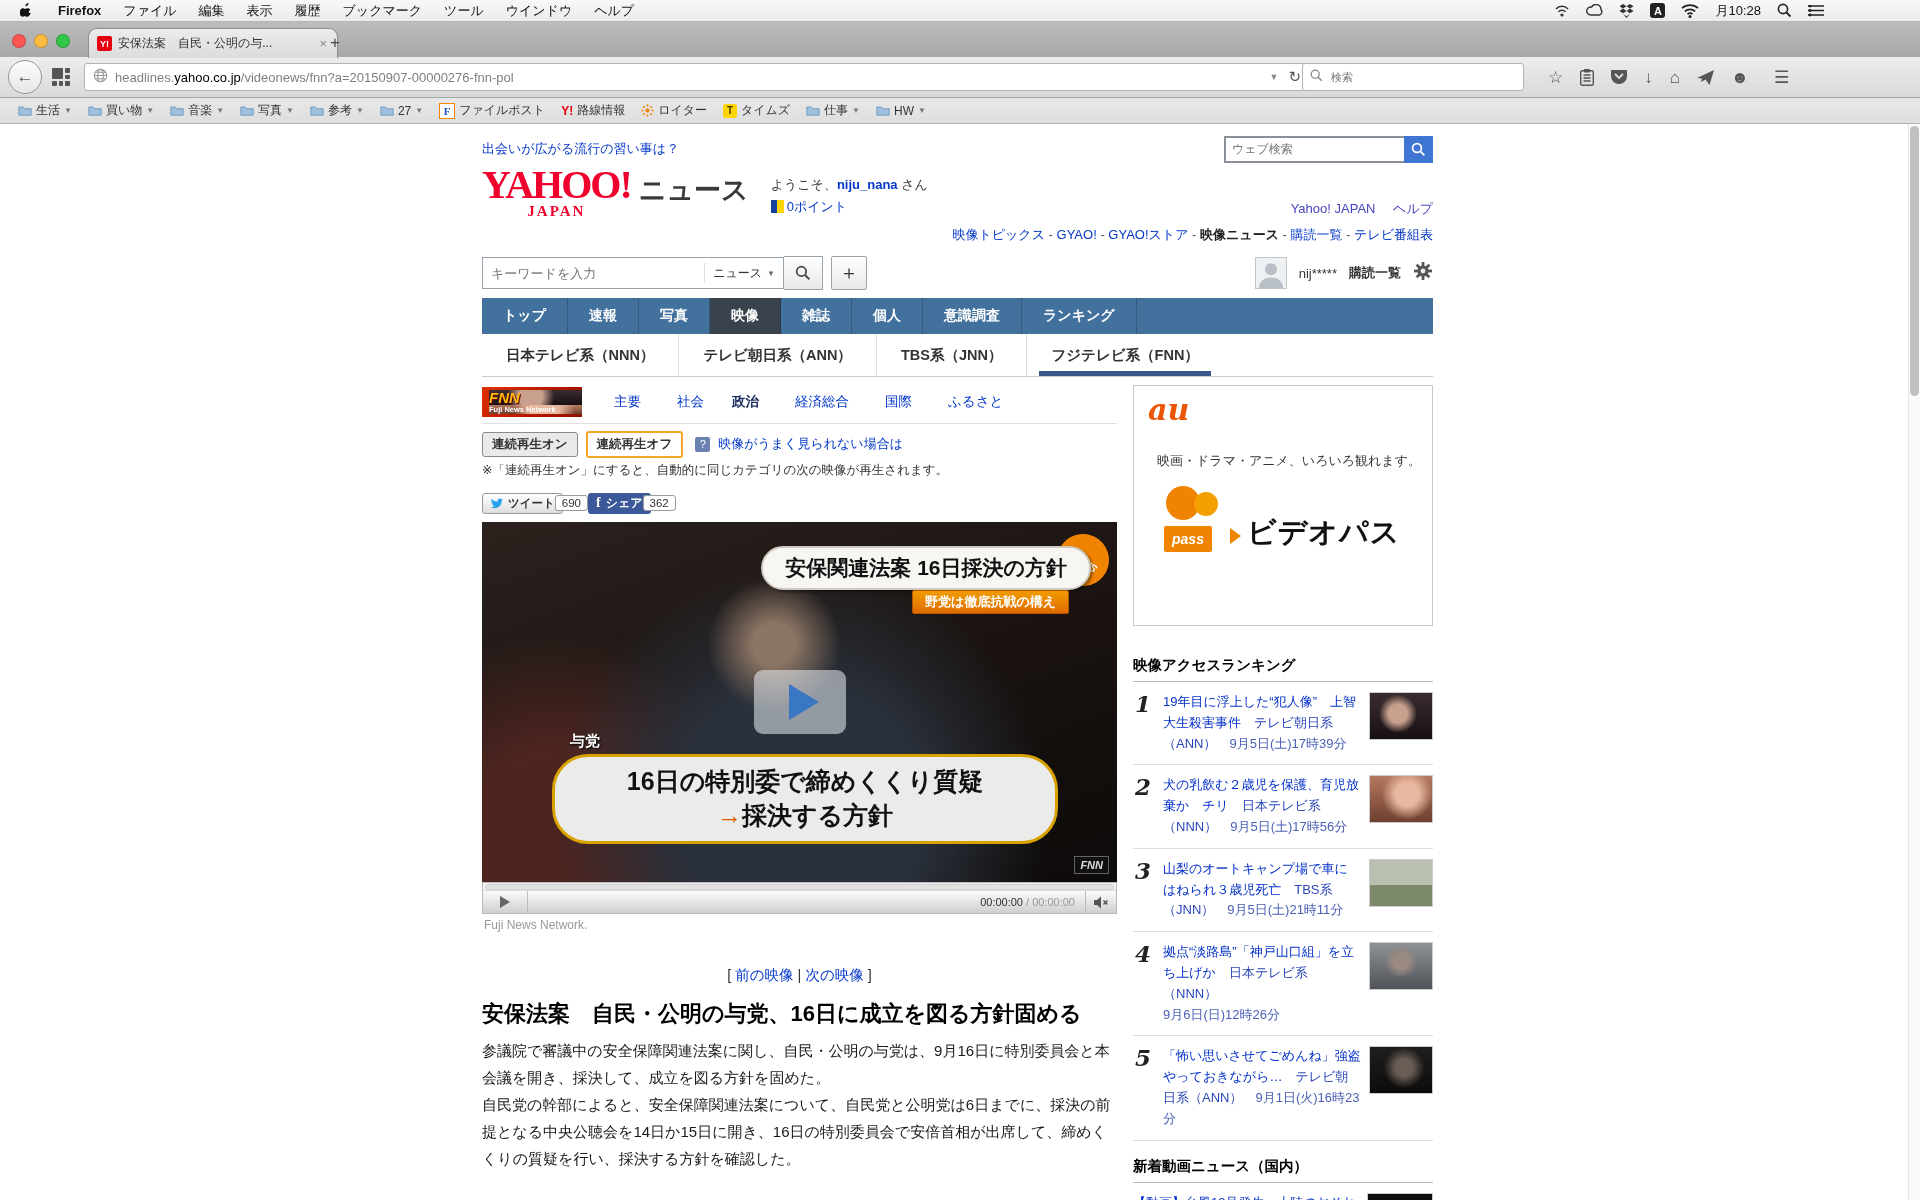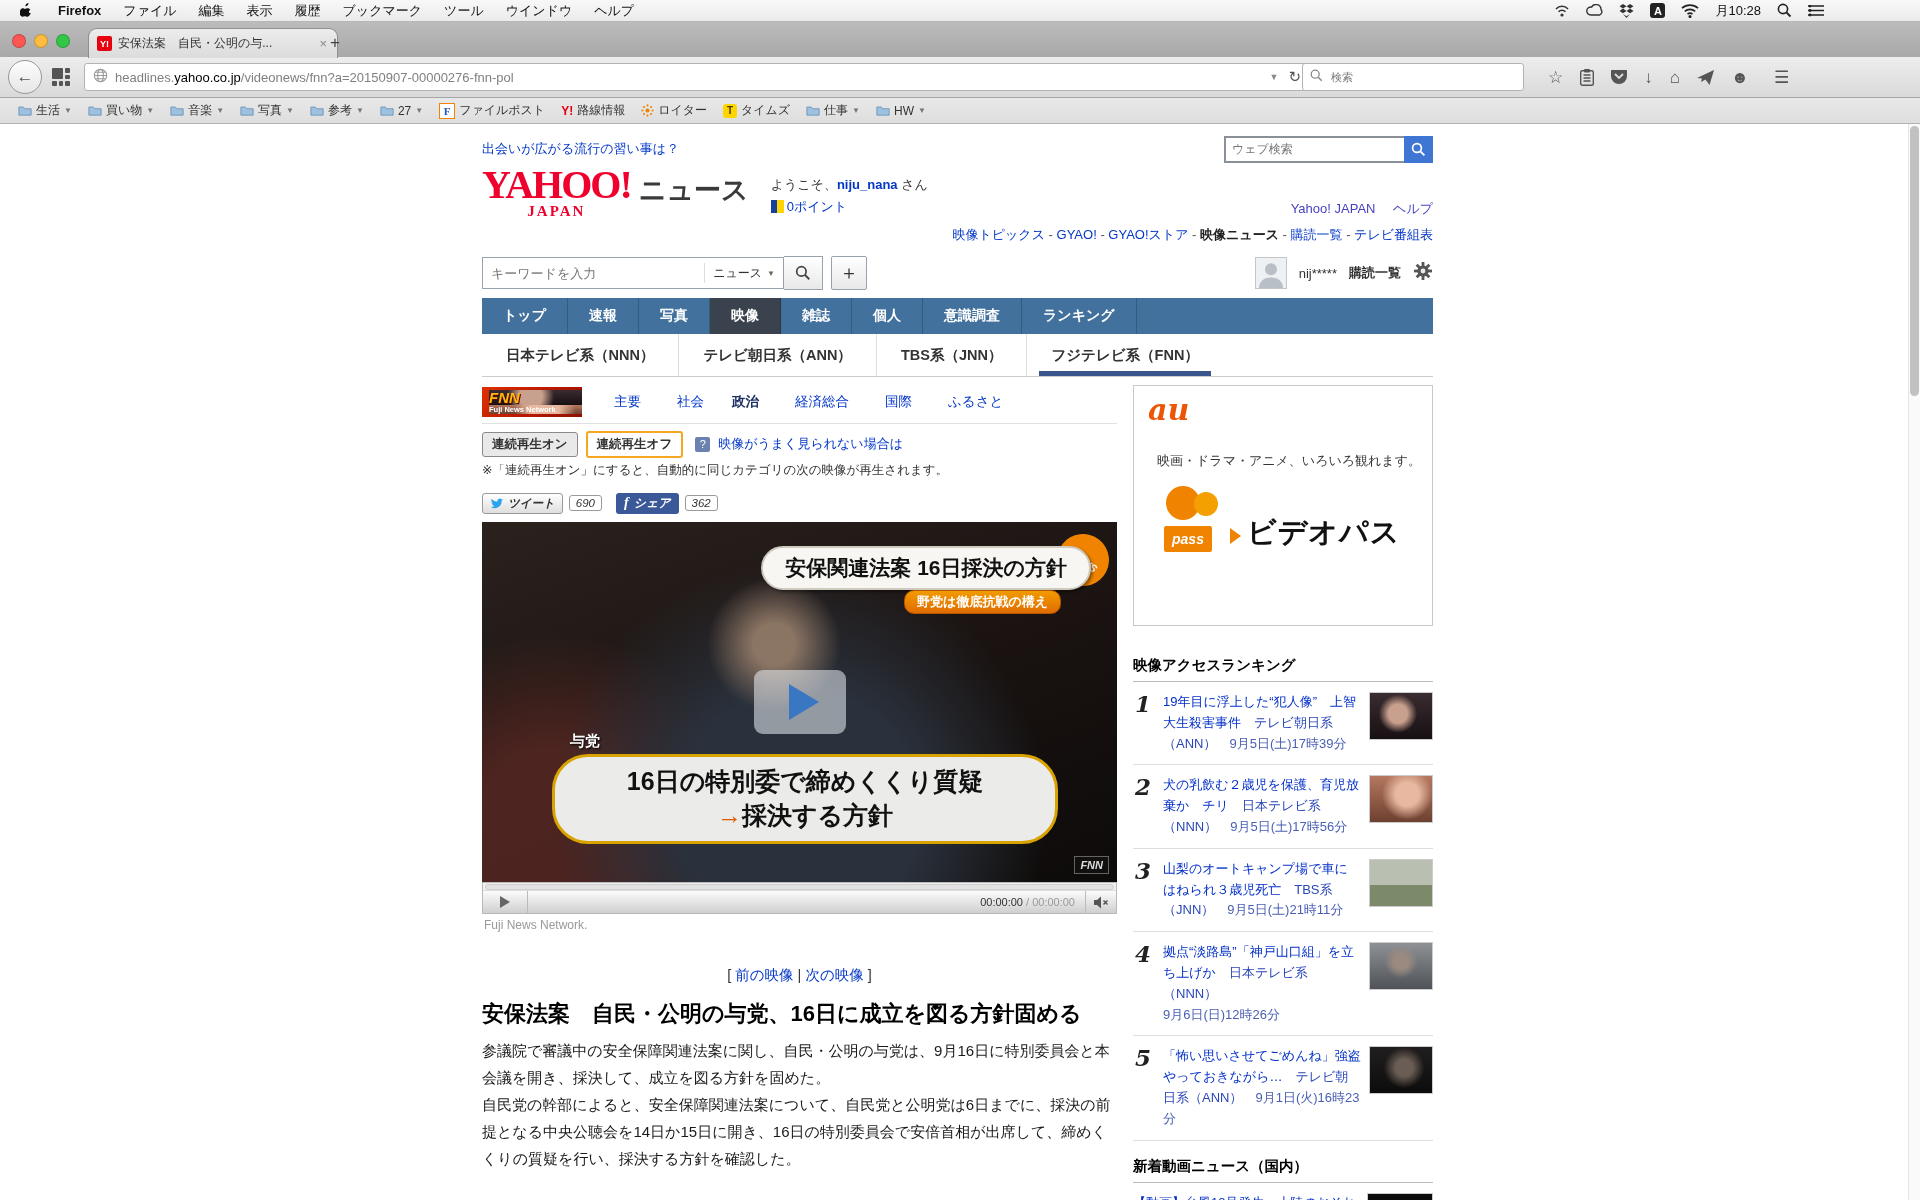--- a/index.html
+++ b/index.html
@@ -140,43 +140,43 @@
   
   .ctlrow{display:flex;align-items:center;gap:8px;margin-top:8px;height:24px;}
   .pillbtn{font-size:12.5px;font-weight:bold;color:#333;padding:3px 9px;border-radius:3px;}
   .pillbtn.on{background:#e9e9e9;border:1px solid #8a8a8a;}
   .pillbtn.off{background:#fff;border:2px solid #f5a623;}
   .qmark{width:15px;height:15px;background:#6b82b0;color:#fff;font-size:11px;border-radius:2px;
     display:flex;align-items:center;justify-content:center;margin-left:4px;}
   .trouble{font-size:13px;color:#0538c8;}
   .note{font-size:12.5px;color:#333;margin-top:6px;height:20px;}
   
-  .sharerow{display:flex;align-items:center;gap:14px;margin:10px 0 8px;height:22px;font-style:italic;}
+  .sharerow{display:flex;align-items:center;margin:10px 0 8px;height:22px;}
   .twbtn{display:flex;align-items:center;gap:4px;background:linear-gradient(#fff,#dedede);
     border:1px solid #9a9a9a;border-radius:3px;padding:2px 7px;font-size:11.5px;font-weight:bold;color:#333;}
   .cbubble{border:1px solid #9a9a9a;border-radius:3px;padding:1px 6px;font-size:11.5px;color:#333;
     background:#fff;margin-left:-8px;}
   .fbbtn{display:flex;align-items:center;gap:5px;background:#3b5998;border-radius:3px;
     padding:2px 8px;font-size:12px;font-weight:bold;color:#fff;}
   .fbf{font-family:"Liberation Serif",serif;font-size:14px;font-weight:bold;}
   
   .video{position:relative;width:635px;height:360px;overflow:hidden;
     background:
       radial-gradient(circle at 46% 34%, rgba(150,125,105,.9) 0 5%, rgba(150,125,105,0) 16%),
       radial-gradient(circle at 50% 80%, #2a313c 0 28%, rgba(42,49,60,0) 58%),
       radial-gradient(circle at 12% 88%, rgba(90,40,35,.8) 0 14%, rgba(90,40,35,0) 32%),
       linear-gradient(160deg,#2b221e 0%,#191210 55%,#0d0b0a 100%);}
   .newsbadge{position:absolute;right:8px;top:12px;width:52px;height:52px;border-radius:50%;
     background:#f08300;color:#fff;font-size:11px;font-weight:bold;font-style:italic;
     display:flex;align-items:center;justify-content:center;transform:rotate(38deg);}
   .headpill{position:absolute;right:26px;top:24px;background:#f7f6f2;border:2px solid #cfcabe;
     border-radius:22px;padding:6px 22px;font-size:21px;font-weight:bold;color:#111;white-space:nowrap;
     box-shadow:2px 2px 3px rgba(0,0,0,.4);}
-  .subpill{position:absolute;right:56px;top:68px;background:linear-gradient(#f29b00,#e06c00);
-    border:1px solid #b35400;border-radius:10px;padding:2px 12px;font-size:13px;font-weight:bold;color:#fff;}
+  .subpill{position:absolute;right:48px;top:68px;background:linear-gradient(#f29b00,#e06c00);
+    border:1px solid #b35400;border-radius:2px;padding:2px 12px;font-size:13px;font-weight:bold;color:#fff;}
   .playov{position:absolute;left:272px;top:148px;width:92px;height:64px;border-radius:9px;
     background:rgba(235,240,245,.55);display:flex;align-items:center;justify-content:center;}
   .playov i{display:block;width:0;height:0;border-left:30px solid #3a77c2;
     border-top:18px solid transparent;border-bottom:18px solid transparent;margin-left:8px;}
   .party{position:absolute;left:88px;top:210px;color:#fff;font-size:15px;font-weight:bold;
     text-shadow:1px 1px 2px #000;}
   .cappill{position:absolute;left:70px;top:232px;width:488px;background:#ebebe9;
     border:3px solid #d8a200;border-radius:36px;padding:8px 6px;text-align:center;
     font-size:25px;font-weight:bold;color:#111;line-height:1.35;}
   .cappill .arr{color:#e05a00;font-weight:bold;}

